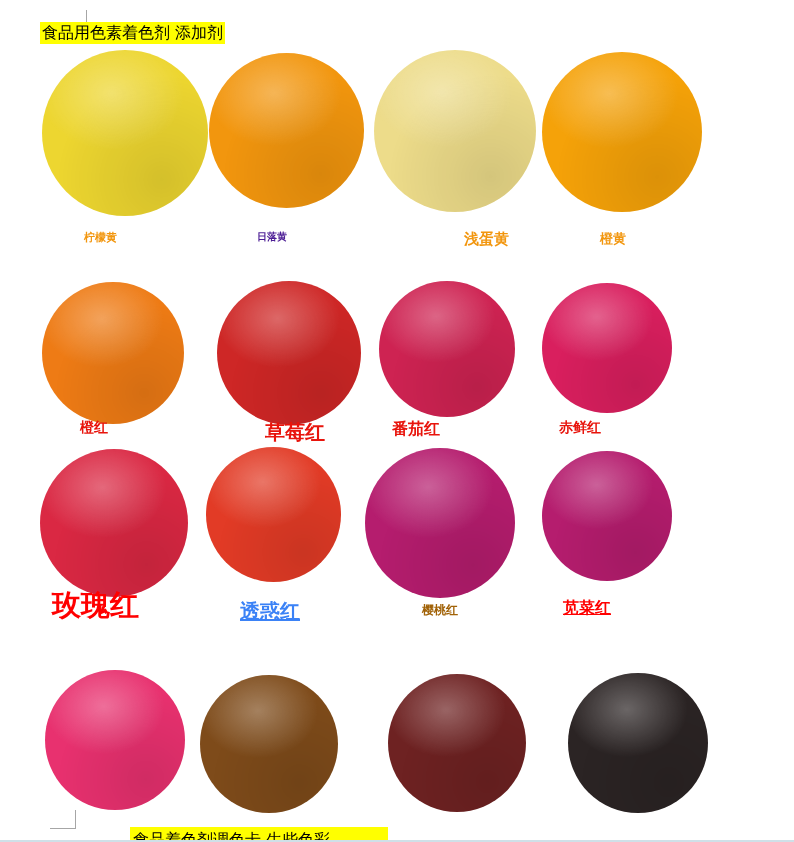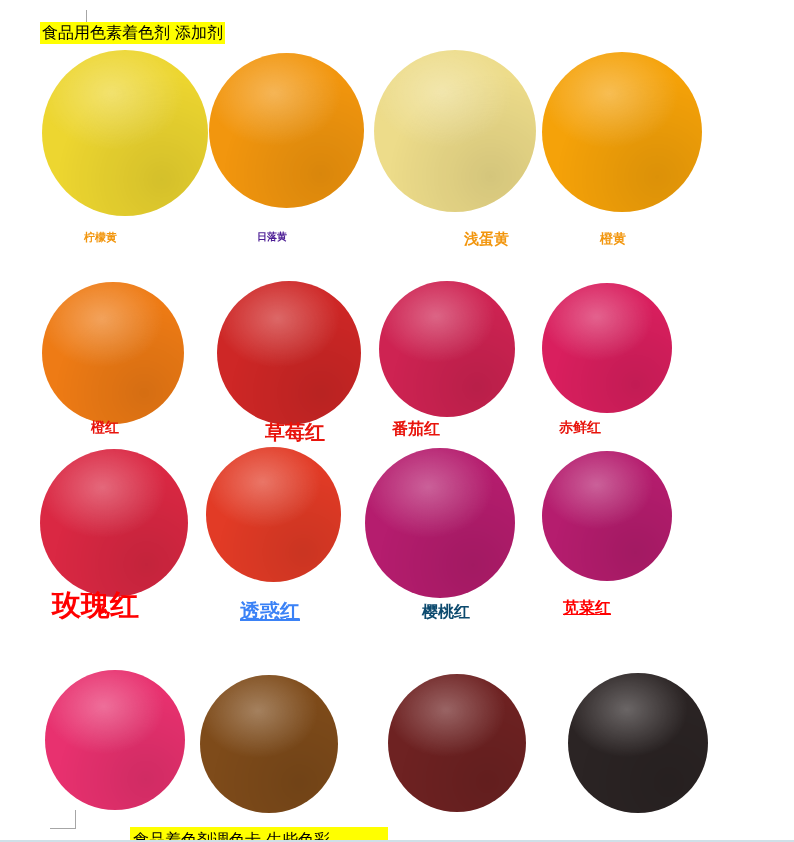--- a/index.html
+++ b/index.html
@@ -141,21 +141,21 @@
         <div class="disc" style="background: rgb(245, 162, 9);">
           <div class="sheen"></div>
         </div>
       </div>
       <div class="label" style="left: 588px; top: 230px; color: rgb(242, 150, 14); font-size: 13px; text-align: right;">橙黄</div>
       <div class="swatch" style="left: 30px; top: 282px; width: 142px; height: 142px;">
         <div class="disc" style="background: rgb(238, 123, 21);">
           <div class="sheen"></div>
         </div>
       </div>
-      <div class="label" style="left: 68px; top: 419px; color: rgb(232, 20, 12); font-size: 14px; margin-left: 11px;">橙红</div>
+      <div class="label" style="left: 68px; top: 419px; color: rgb(232, 20, 12); font-size: 14px;">橙红</div>
       <div class="swatch" style="left: 205px; top: 281px; width: 144px; height: 144px;">
         <div class="disc" style="background: rgb(206, 39, 38);">
           <div class="sheen"></div>
         </div>
       </div>
       <div class="label" style="left: 253px; top: 419px; color: rgb(232, 20, 12); font-size: 20px;">草莓红</div>
       <div class="swatch" style="left: 367px; top: 281px; width: 136px; height: 136px;">
         <div class="disc" style="background: rgb(206, 35, 82);">
           <div class="sheen"></div>
         </div>
@@ -177,21 +177,21 @@
         <div class="disc" style="background: rgb(226, 59, 38);">
           <div class="sheen"></div>
         </div>
       </div>
       <div class="label" style="left: 228px; top: 598px; color: #3b82f6; font-size: 20px; text-decoration: underline;">透惑红</div>
       <div class="swatch" style="left: 353px; top: 448px; width: 150px; height: 150px;">
         <div class="disc" style="background: rgb(181, 29, 110);">
           <div class="sheen"></div>
         </div>
       </div>
-      <div class="label" style="left: 410px; top: 602px; color: #0c4a6e; font-size: 16px;">樱桃红</div>
+      <div class="label" style="left: 410px; top: 602px; color: #a16207; font-size: 12px;">樱桃红</div>
       <div class="swatch" style="left: 530px; top: 451px; width: 130px; height: 130px;">
         <div class="disc" style="background: rgb(181, 29, 110);">
           <div class="sheen"></div>
         </div>
       </div>
       <div class="label" style="left: 551px; top: 598px; color: rgb(255, 0, 0); font-size: 16px; text-decoration: underline;">苋菜红</div>
       <div class="swatch" style="left: 33px; top: 670px; width: 140px; height: 140px;">
         <div class="disc" style="background: rgb(232, 49, 111);">
           <div class="sheen"></div>
         </div>

